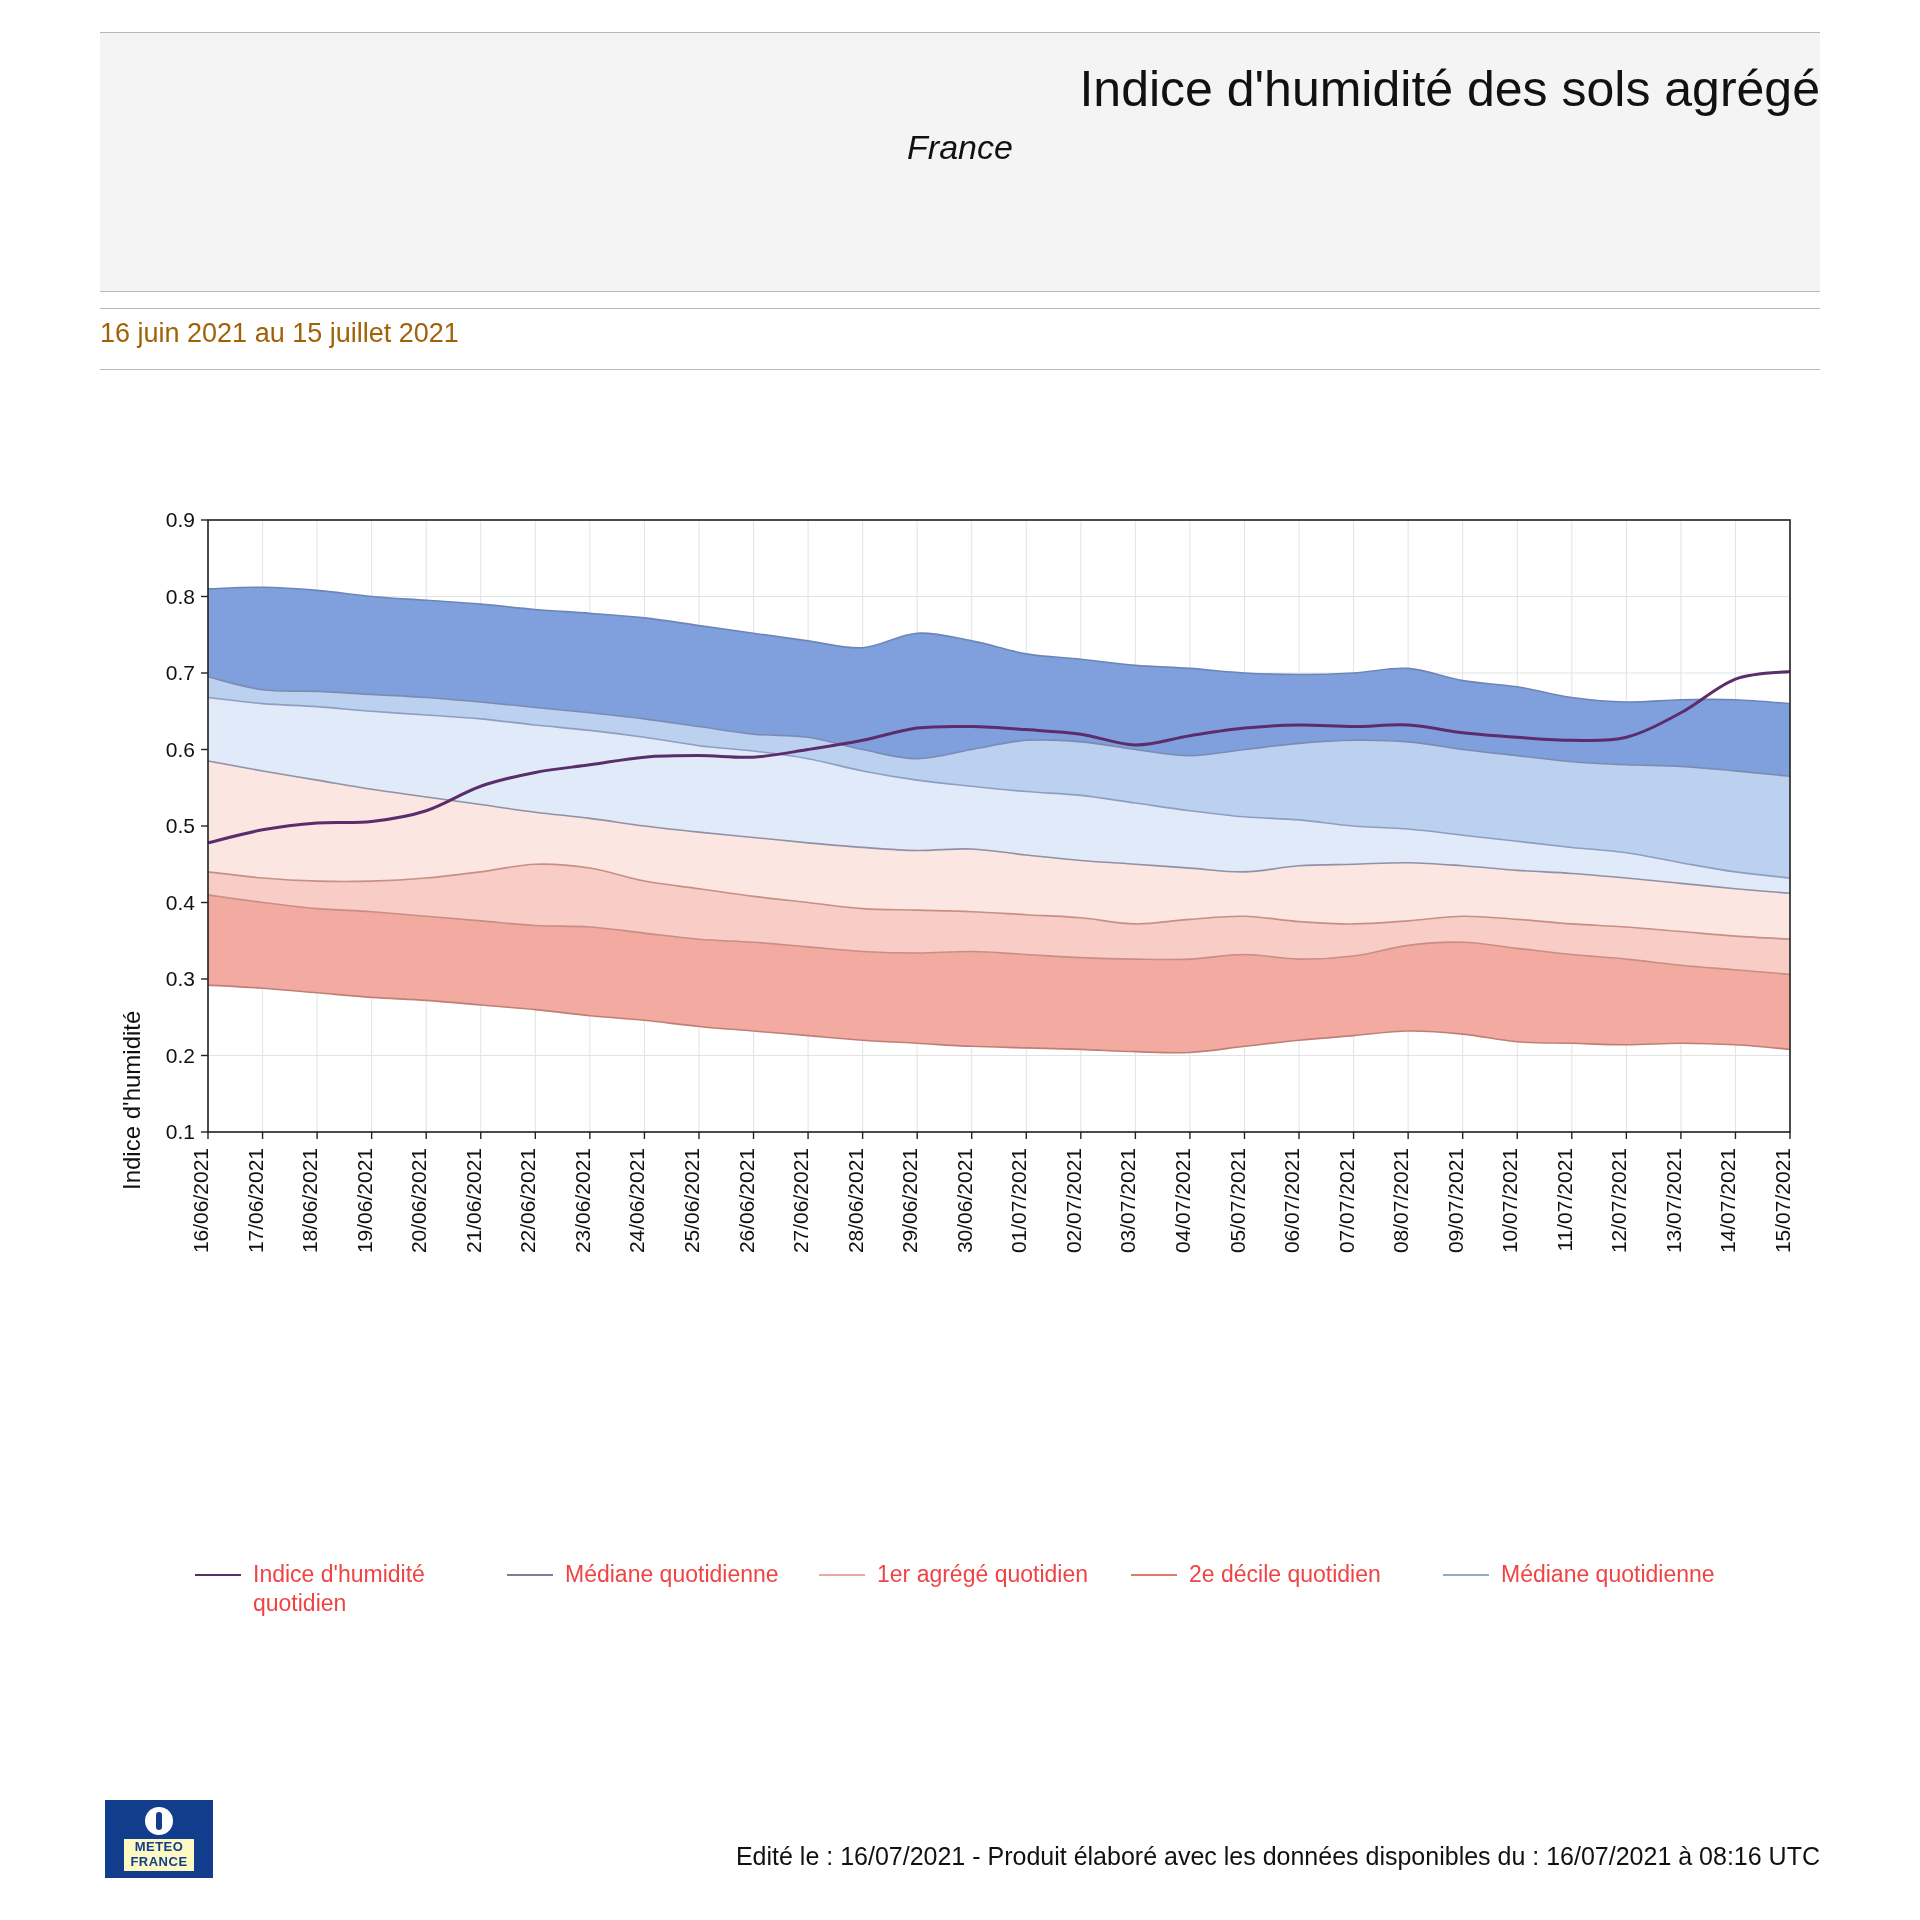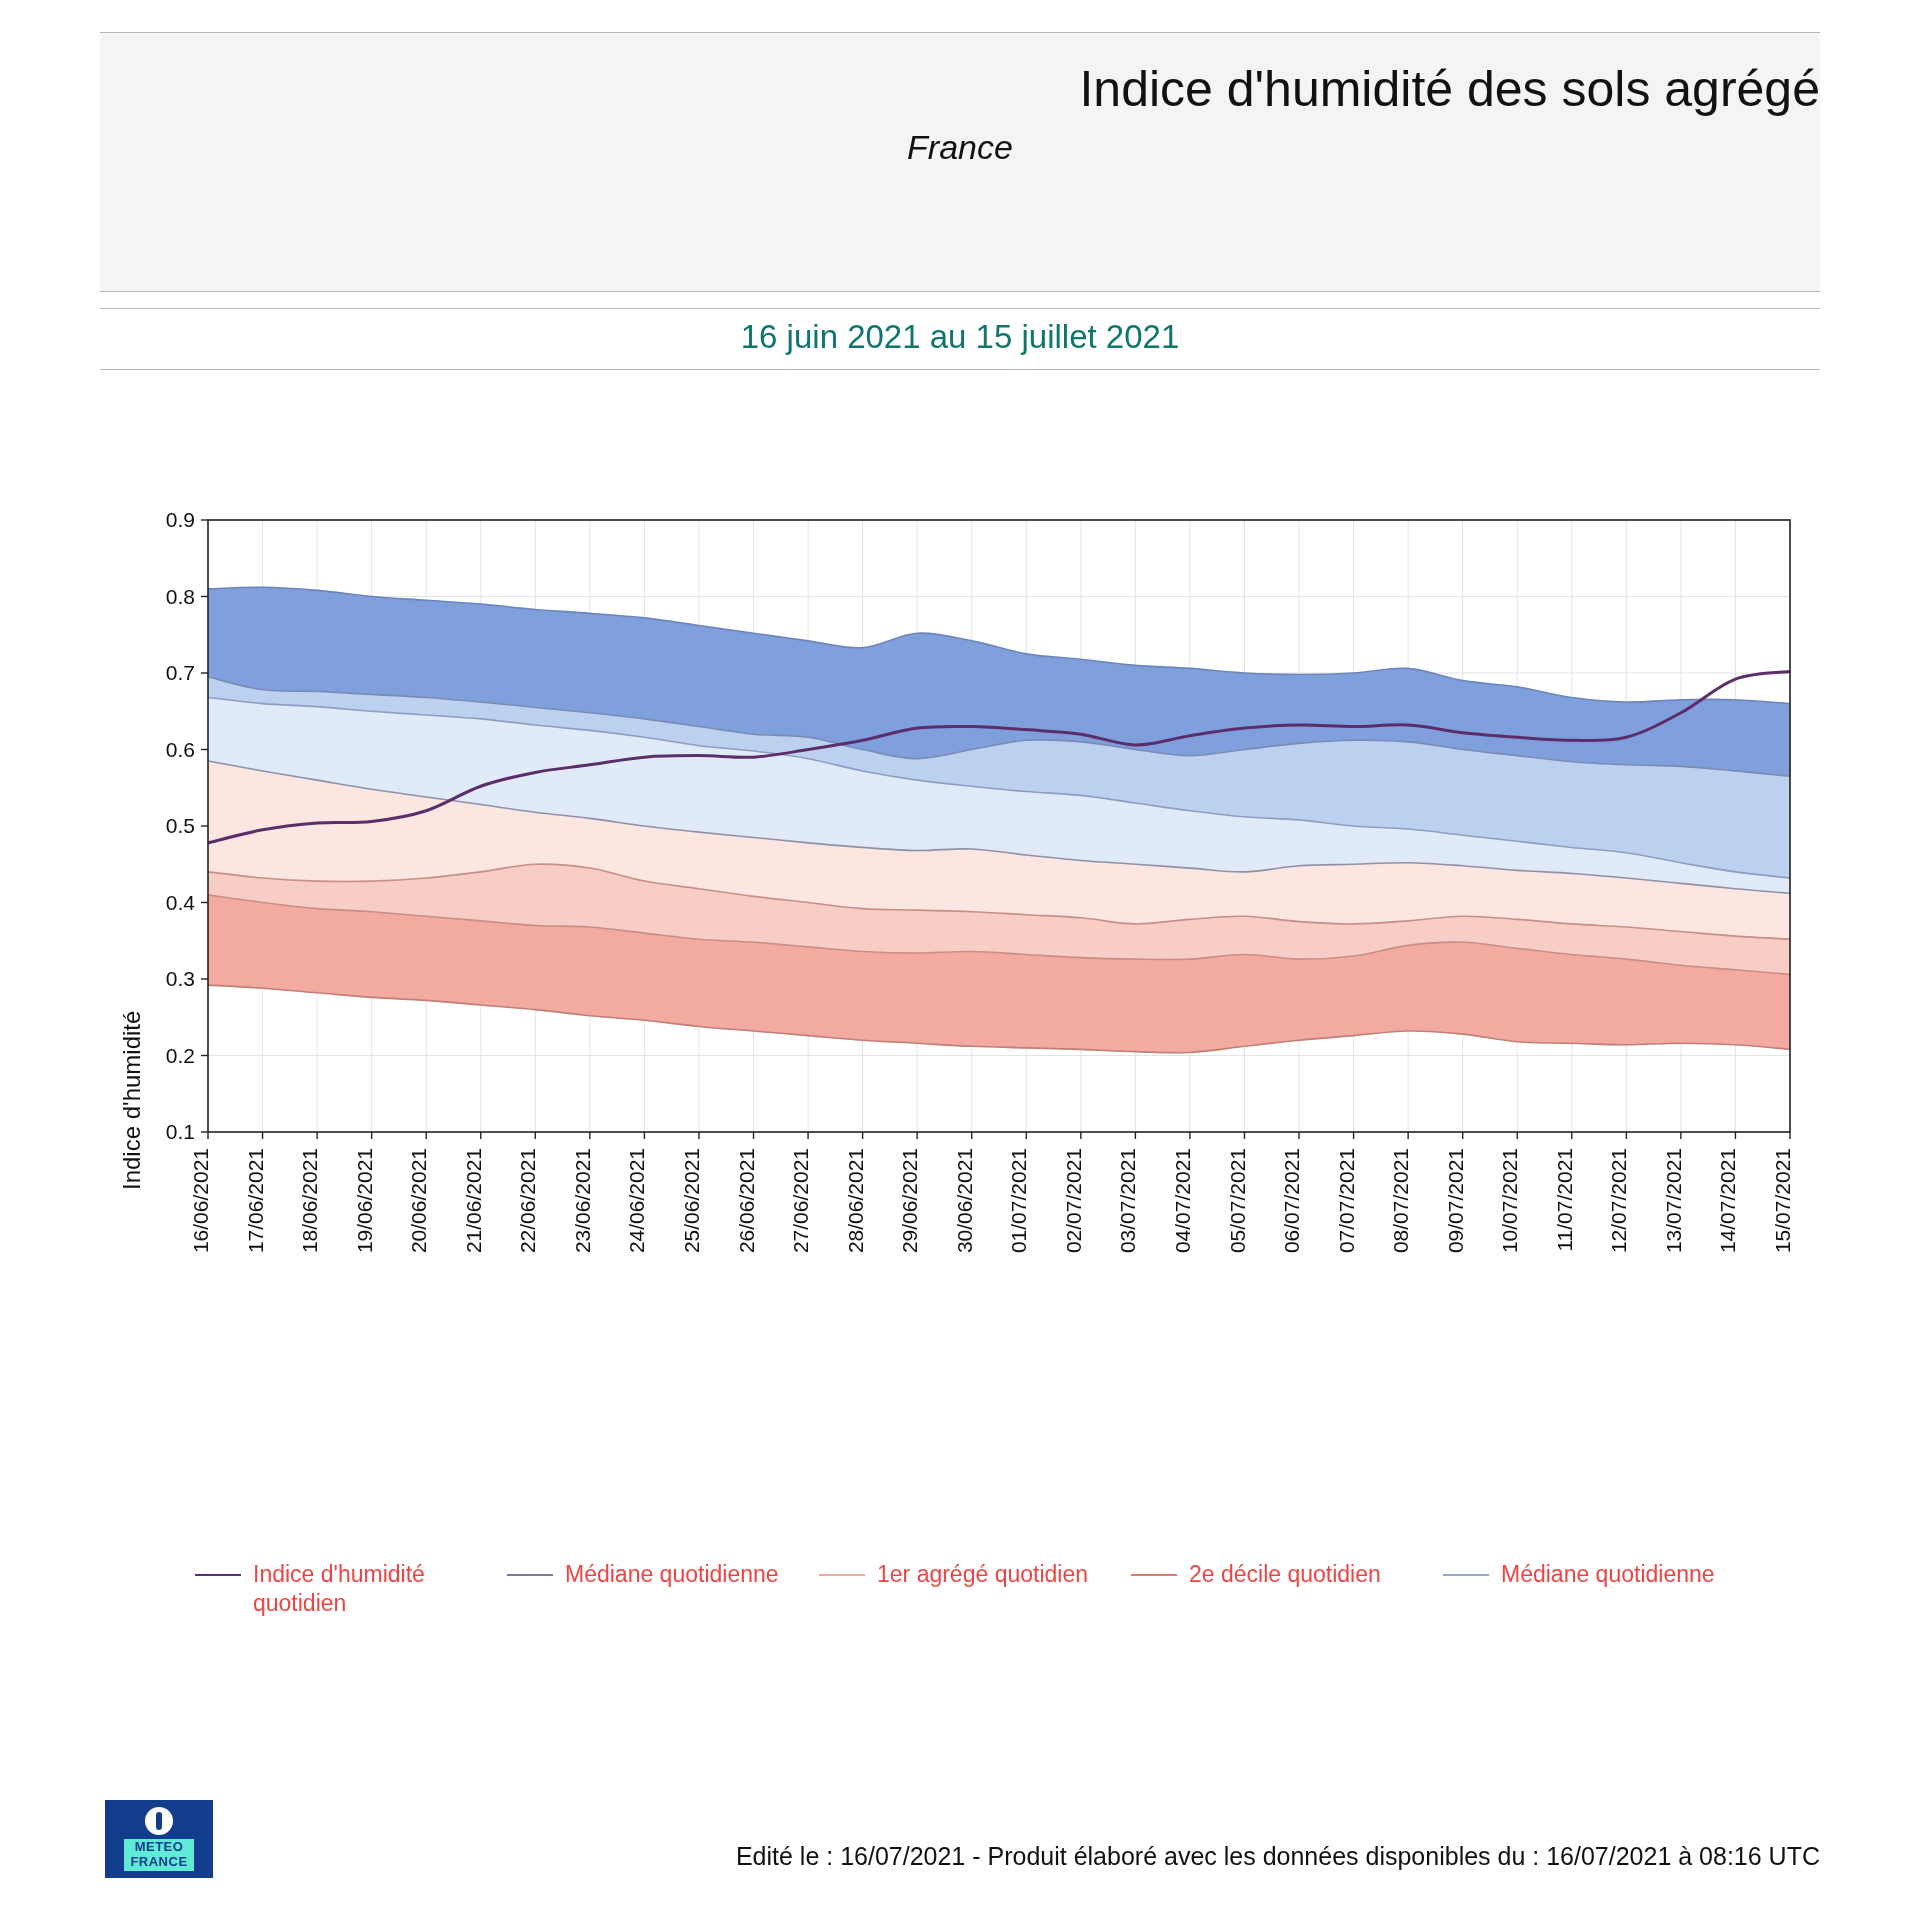--- a/index.html
+++ b/index.html
@@ -30,21 +30,21 @@
     position:absolute;left:100px;top:128px;width:1720px;
     text-align:center;font-size:34px;font-style:italic;color:#111;
   }
   .period-band{
     position:absolute;left:100px;top:308px;width:1720px;height:62px;
     border-top:1px solid #b8b8b8;border-bottom:1px solid #b8b8b8;
     box-sizing:border-box;
   }
   .period{
     position:absolute;left:100px;top:318px;width:1720px;
-    text-align:center;font-size:33px;color:#0f766e;
+    text-align:left;font-size:27px;color:#a16207;
   }
 
   
   .plot-wrap{position:absolute;left:0;top:430px;width:1920px;height:860px;}
   .ylabel{
     position:absolute;left:118px;top:760px;
     transform:rotate(-90deg);transform-origin:left top;
     font-size:24px;color:#111;white-space:nowrap;
   }
   svg.chart{position:absolute;left:0;top:0;}
@@ -73,21 +73,21 @@
   .logo-mark{
     width:28px;height:28px;border-radius:50%;background:#ffffff;
     position:relative;margin-bottom:4px;
   }
   .logo-mark:after{
     content:"";position:absolute;left:11px;top:5px;width:6px;height:18px;
     background:#123c8c;border-radius:3px;
   }
   .logo-text{
     color:#fff;font-size:13px;line-height:1.15;text-align:center;font-weight:700;
-    background:#5eead4;color:#123c8c;padding:1px 6px;letter-spacing:0.5px;
+    background:#fef9c3;color:#123c8c;padding:1px 6px;letter-spacing:0.5px;
   }
   .footer-note{
     position:absolute;right:100px;top:1802px;width:1100px;
     text-align:right;font-size:25px;line-height:1.35;color:#111;margin-top:38px;
   }
 </style>
 </head>
 <body>
 
 <div class="page">

